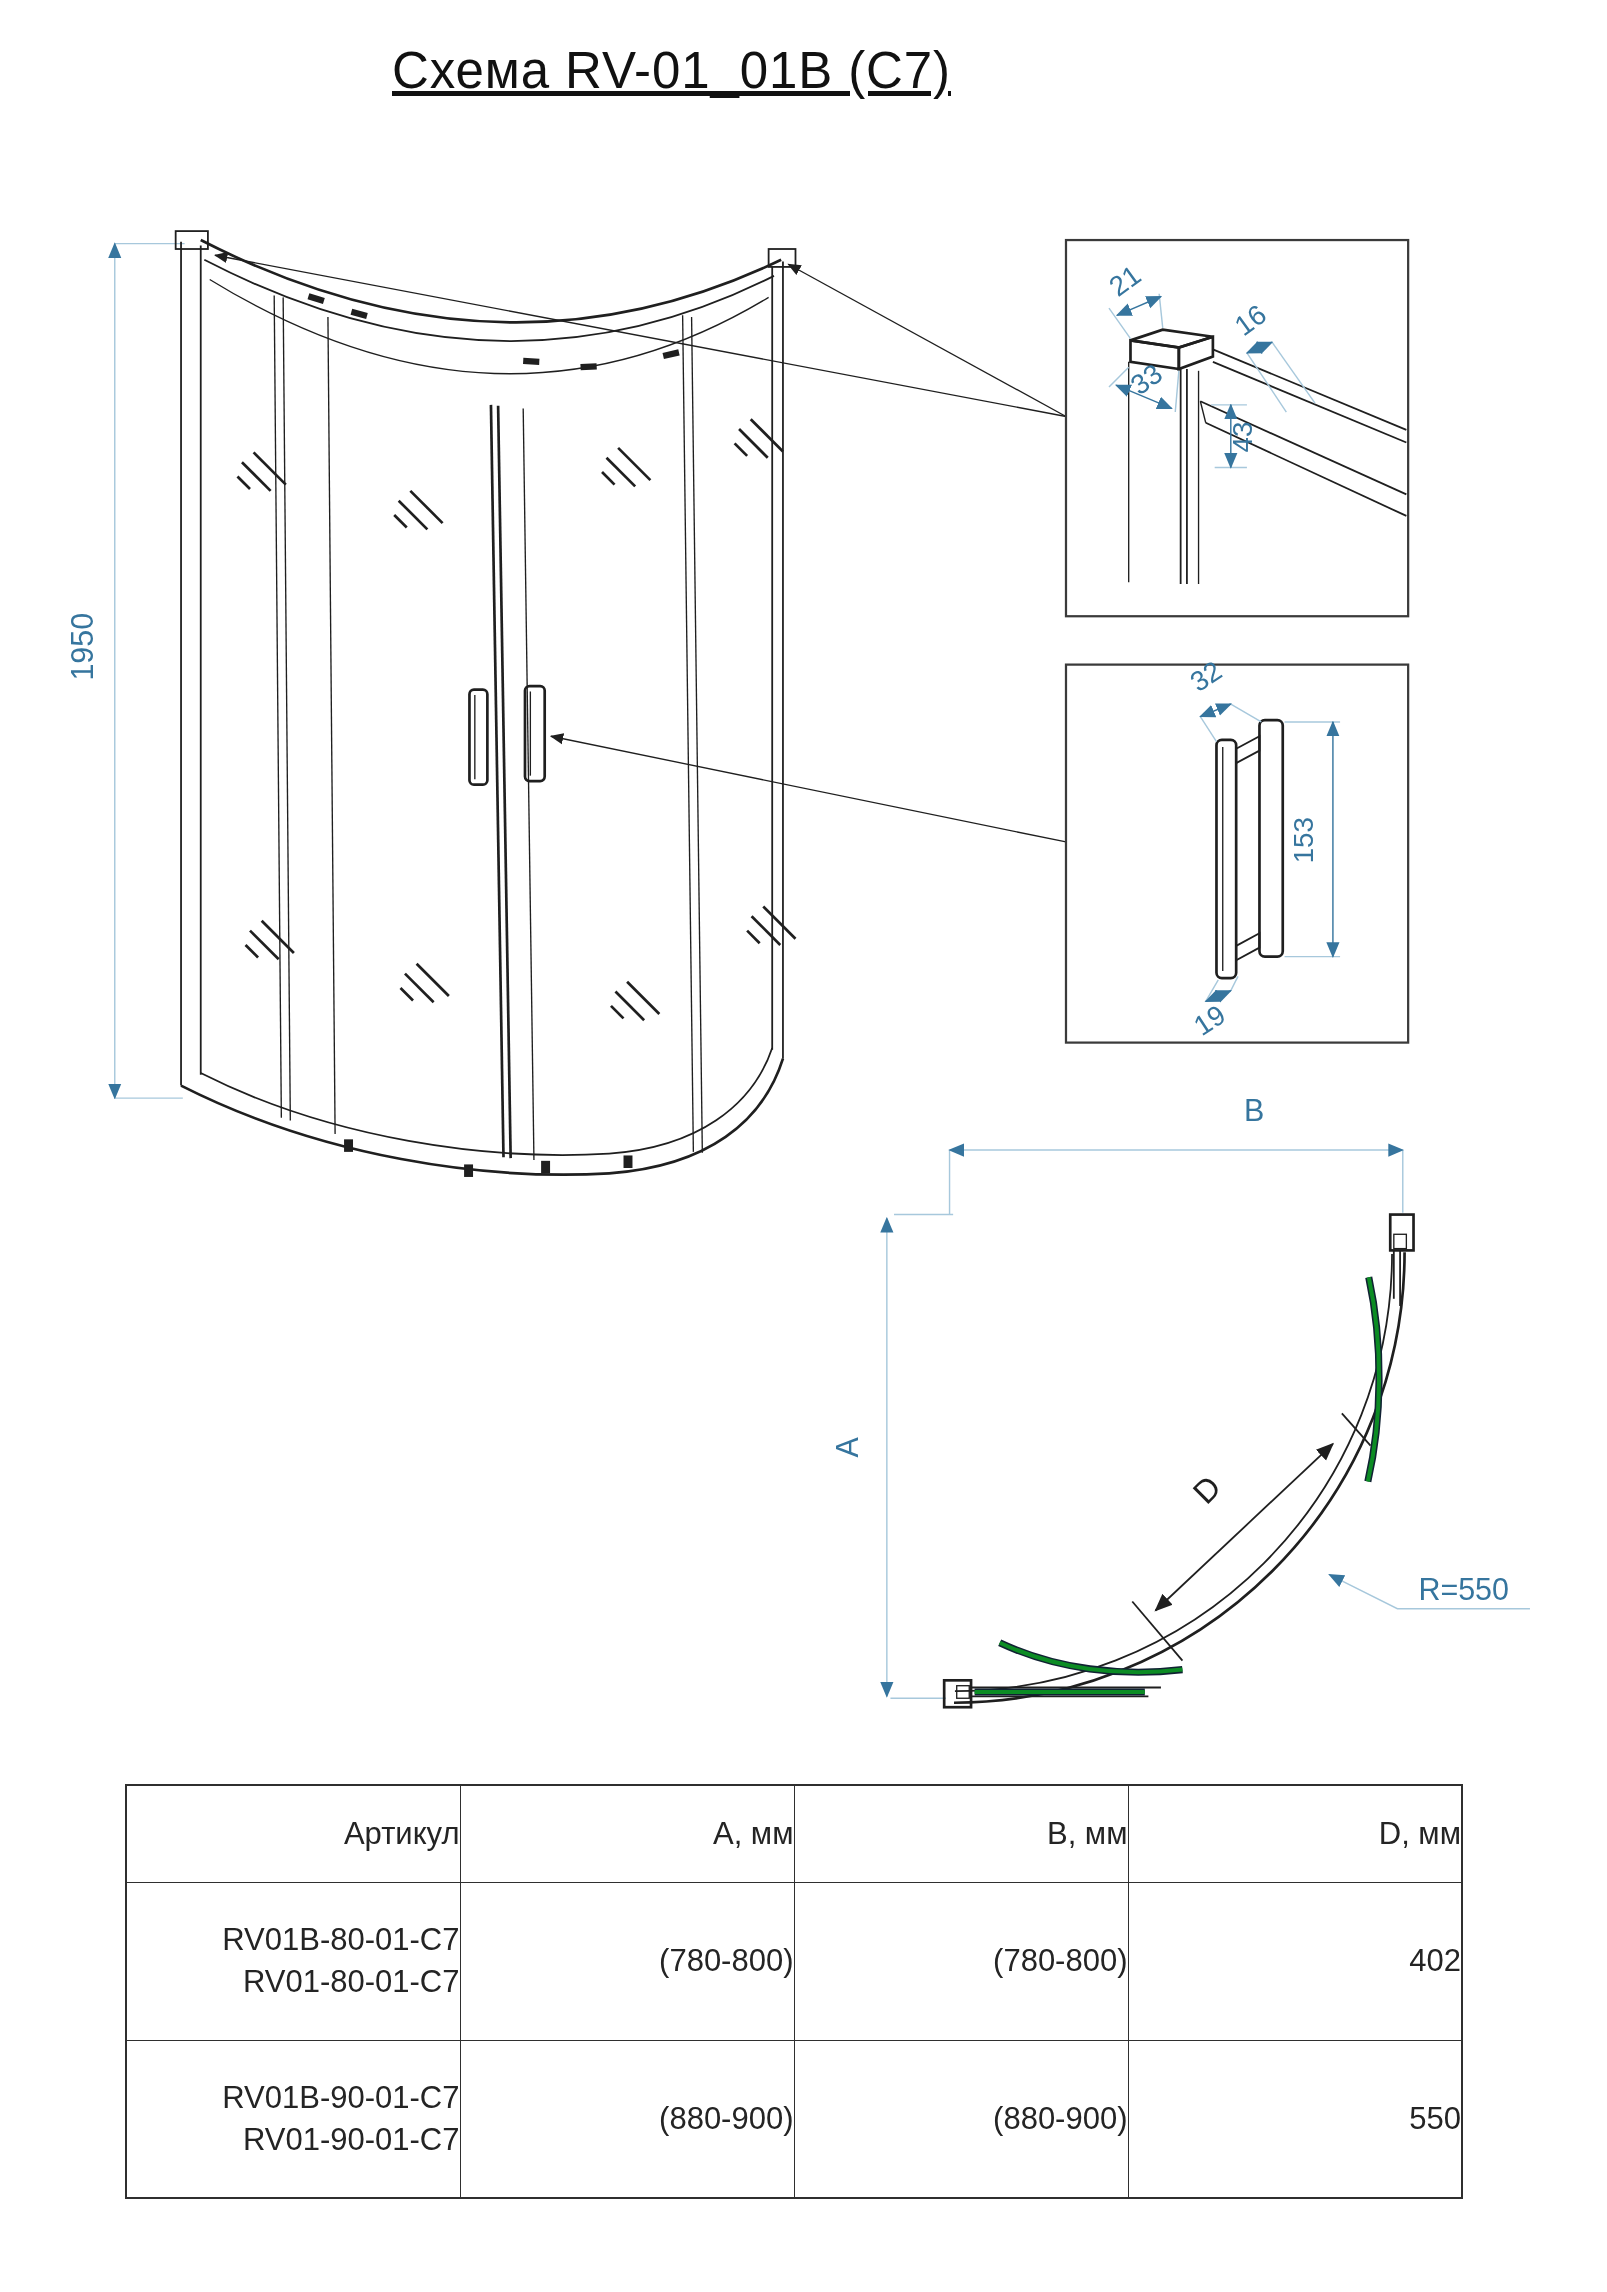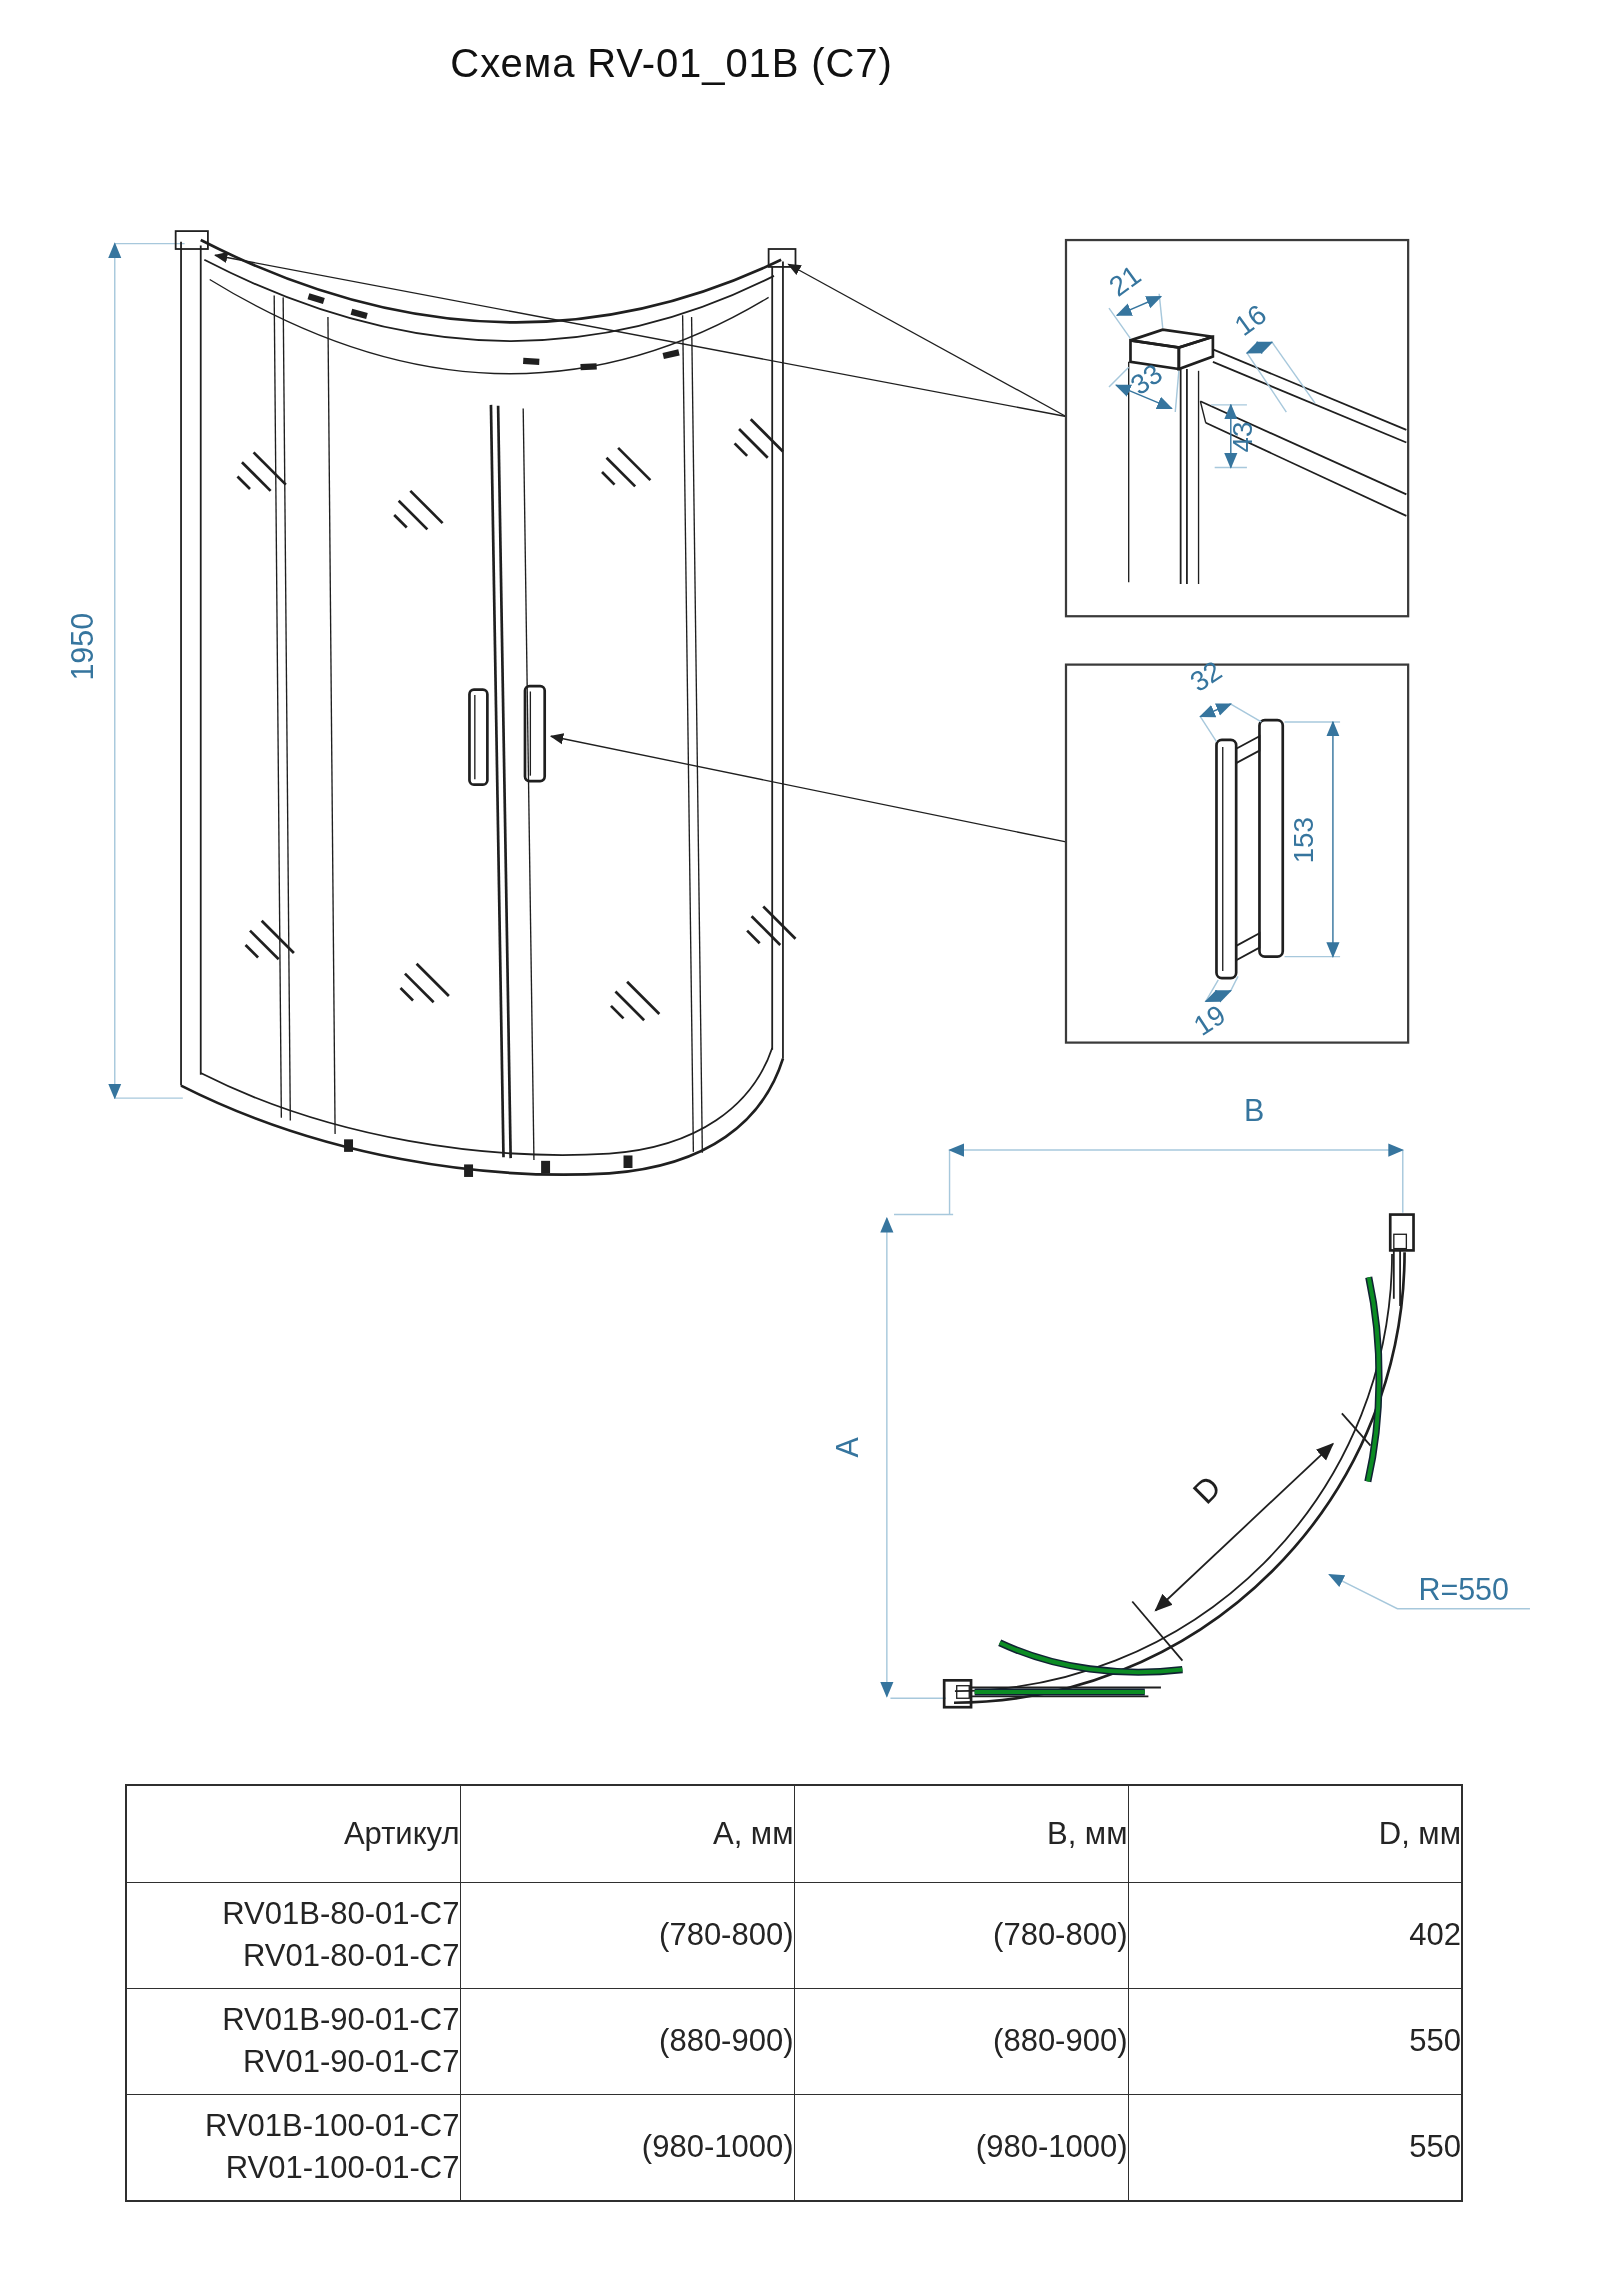--- a/index.html
+++ b/index.html
@@ -9,21 +9,21 @@
     --door-green:#0c8c24;
     --table-line:#2f2f2f;
   }
   html,body{margin:0;padding:0;}
   body{
     width:1608px;height:2293px;position:relative;background:#ffffff;
     font-family:"Liberation Sans",sans-serif;color:#1b1b1b;overflow:hidden;
   }
   .page-title{
     position:absolute;left:0;top:41px;width:1343px;text-align:center;
-    font-size:40px;font-weight:400;color:#111;letter-spacing:0.9px;
+    font-size:51px;font-weight:400;color:#111;letter-spacing:0.9px;text-decoration:underline;
   }
   svg{position:absolute;left:0;top:0;}
   
   .blk{stroke:var(--drawing-black);fill:none;stroke-width:2;}
   .blk-thick{stroke:var(--drawing-black);fill:none;stroke-width:3;}
   .blk-thin{stroke:var(--drawing-black);fill:none;stroke-width:1.5;}
   .dimline{stroke:var(--dimension-line);fill:none;stroke-width:1.6;}
   .dimline-strong{stroke:var(--dimension-blue);fill:none;stroke-width:1.6;}
   .dimtext{fill:var(--dimension-blue);font-size:34px;font-family:"Liberation Sans",sans-serif;}
   .dimtext-sm{fill:var(--dimension-blue);font-size:31px;font-family:"Liberation Sans",sans-serif;}
@@ -312,24 +312,15 @@
     </tr>
     <tr style="height:106px">
       <td class="article-cell">
         <span>RV01B-90-01-C7</span>
         <span>RV01-90-01-C7</span>
       </td>
       <td>(880-900)</td>
       <td>(880-900)</td>
       <td>550</td>
     </tr>
-    <tr style="height:107px">
-      <td class="article-cell">
-        <span>RV01B-100-01-C7</span>
-        <span>RV01-100-01-C7</span>
-      </td>
-      <td>(980-1000)</td>
-      <td>(980-1000)</td>
-      <td>550</td>
-    </tr>
   </tbody>
 </table>
 
 
 </body></html>

